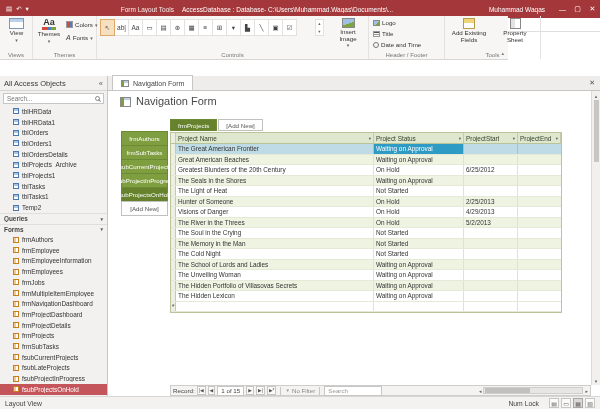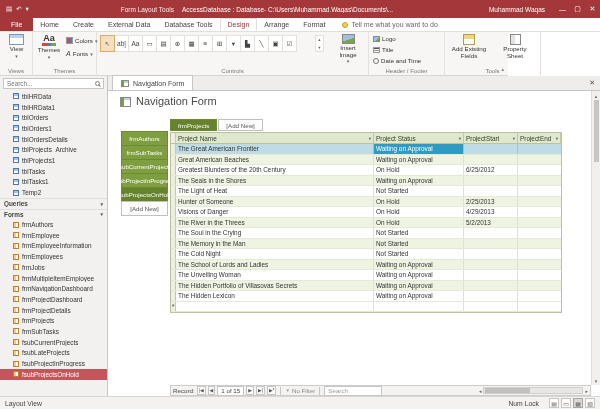--- a/index.html
+++ b/index.html
@@ -24,21 +24,21 @@
 #tabs{position:absolute;left:0;top:18px;width:600px;height:14px;background:#fff;display:flex;
   align-items:stretch;border-bottom:1px solid #E1DFDD}
 .rtabs{display:flex}
 .rtab{padding:0 7px;display:flex;align-items:center;color:#444;white-space:nowrap}
 .rtab.file{background:#A4373A;color:#fff;padding:0 11px}
 .rtab.selected{color:#A4373A;background:#fff;border:1px solid #E1DFDD;border-bottom:1px solid #fff}
 .tellme{display:flex;align-items:center;gap:3px;color:#666;margin-left:10px;white-space:nowrap}
 .bulb{width:6px;height:6px;border-radius:50%;background:#F7CE46;border:1px solid #C9A227;display:inline-block}
 
 
-#ribbon{position:absolute;left:0;top:32px;width:508px;height:44px;background:#F7F6F5;border-bottom:1px solid #D8D6D4}
+#ribbon{position:absolute;left:0;top:16px;width:508px;height:44px;background:#F7F6F5;border-bottom:1px solid #D8D6D4}
 .rgroup{position:absolute;top:0;height:43px;border-right:1px solid #E4E2E0}
 .glabel{position:absolute;bottom:1px;left:0;right:0;text-align:center;font-size:6px;color:#777;white-space:nowrap}
 .bigbtn{position:absolute;display:flex;flex-direction:column;align-items:center;gap:1px;font-size:6.2px;
   color:#333;text-align:center;line-height:1.05;cursor:default}
 .smallbtn{position:absolute;display:flex;align-items:center;gap:2px;font-size:6.2px;color:#333;white-space:nowrap}
 .dd{font-size:5px;color:#666}
 .ico-view{width:15px;height:11px;border:1px solid #7A98B8;background:linear-gradient(#BCD0E8 0 3px,#fff 3px)}
 .ico-themes{font-size:9px;line-height:8px;color:#333;font-weight:bold}
 .themes-bar{width:14px;height:3px;background:linear-gradient(90deg,#D34A38 0 33%,#4C7FC0 33% 66%,#7CA53F 66%)}
 .ico-colors{width:7px;height:7px;border:1px solid #999;background:linear-gradient(90deg,#D34A38 0 50%,#4C7FC0 50%)}
@@ -285,20 +285,24 @@
         <span class="ico-prop"></span>
         <span>Property Sheet</span>
       </div>
       <div class="glabel">Tools</div>
     </div>
 
     <span class="ribbon-collapse">▴</span>
   </div>
 
   <div id="sidebar">
+    <div id="side-title">
+      <span>All Access Objects</span>
+      <span class="shutter">«</span>
+    </div>
     <div id="side-search">
       <input placeholder="Search..." style="">
       <span class="mag"></span>
     </div>
     <div id="side-list">
 
         <div class="side-item table">
           <span class="oicon"></span>
           <span class="nowrap">tblHRData</span>
 

